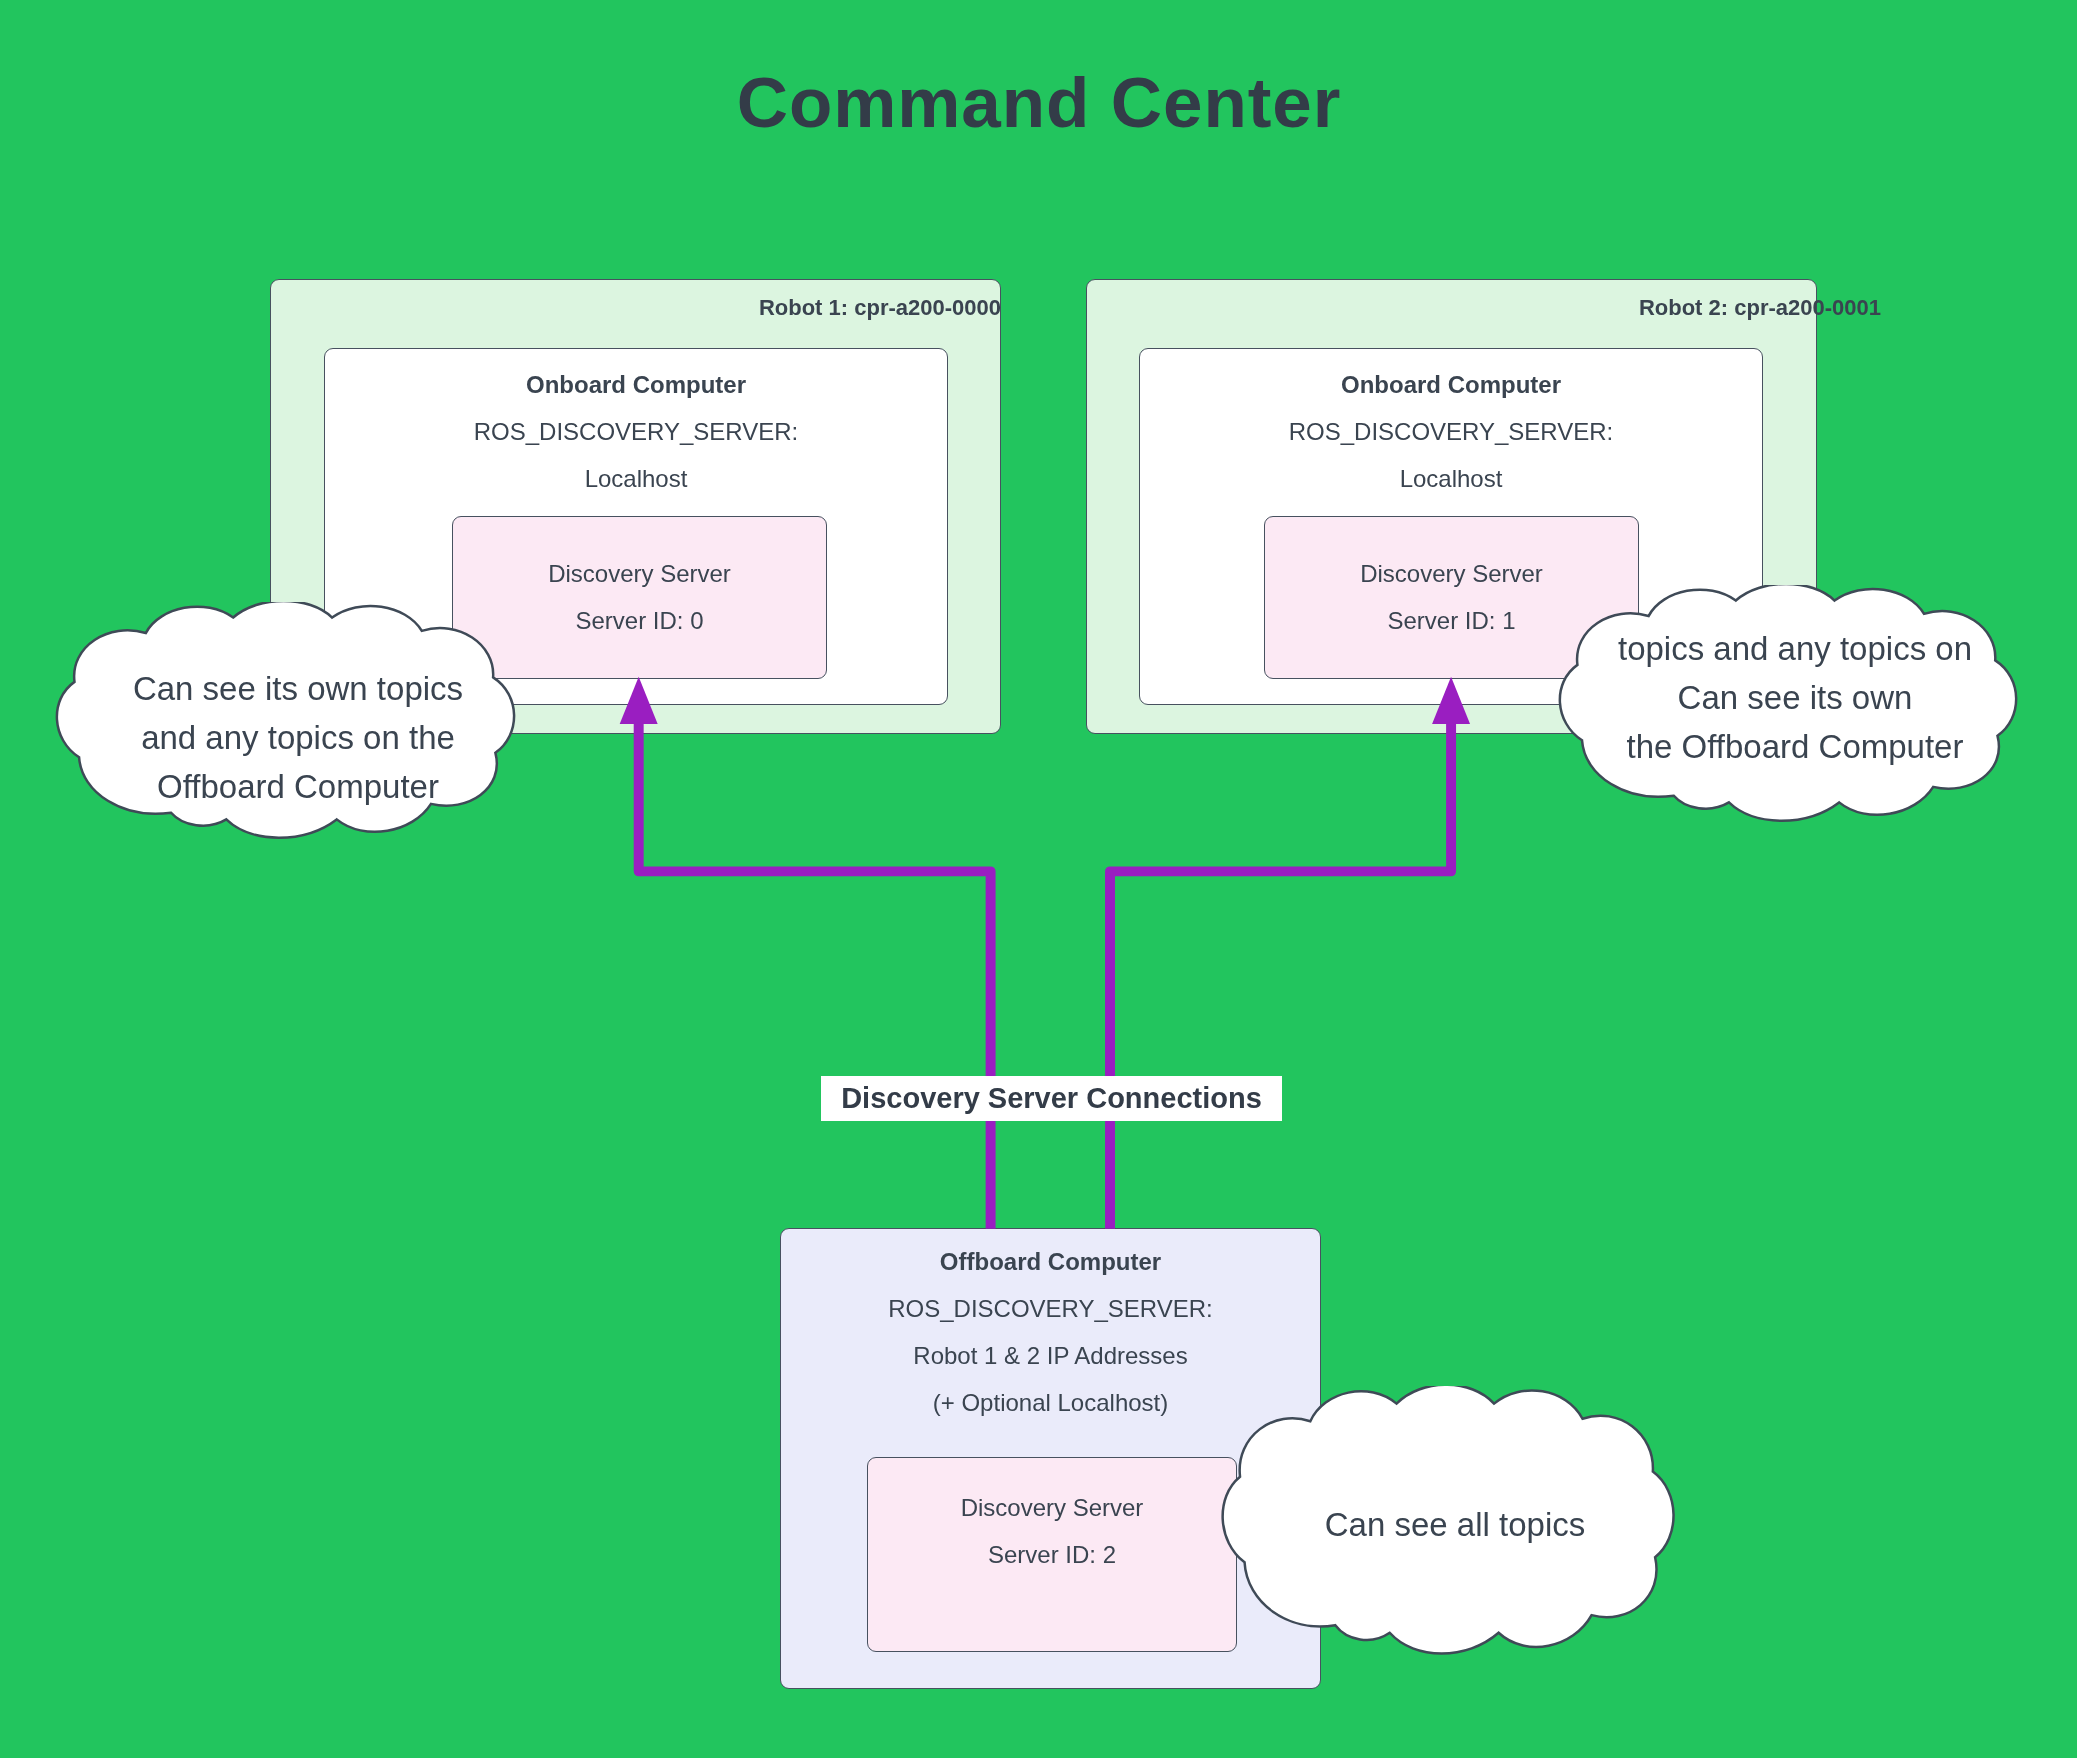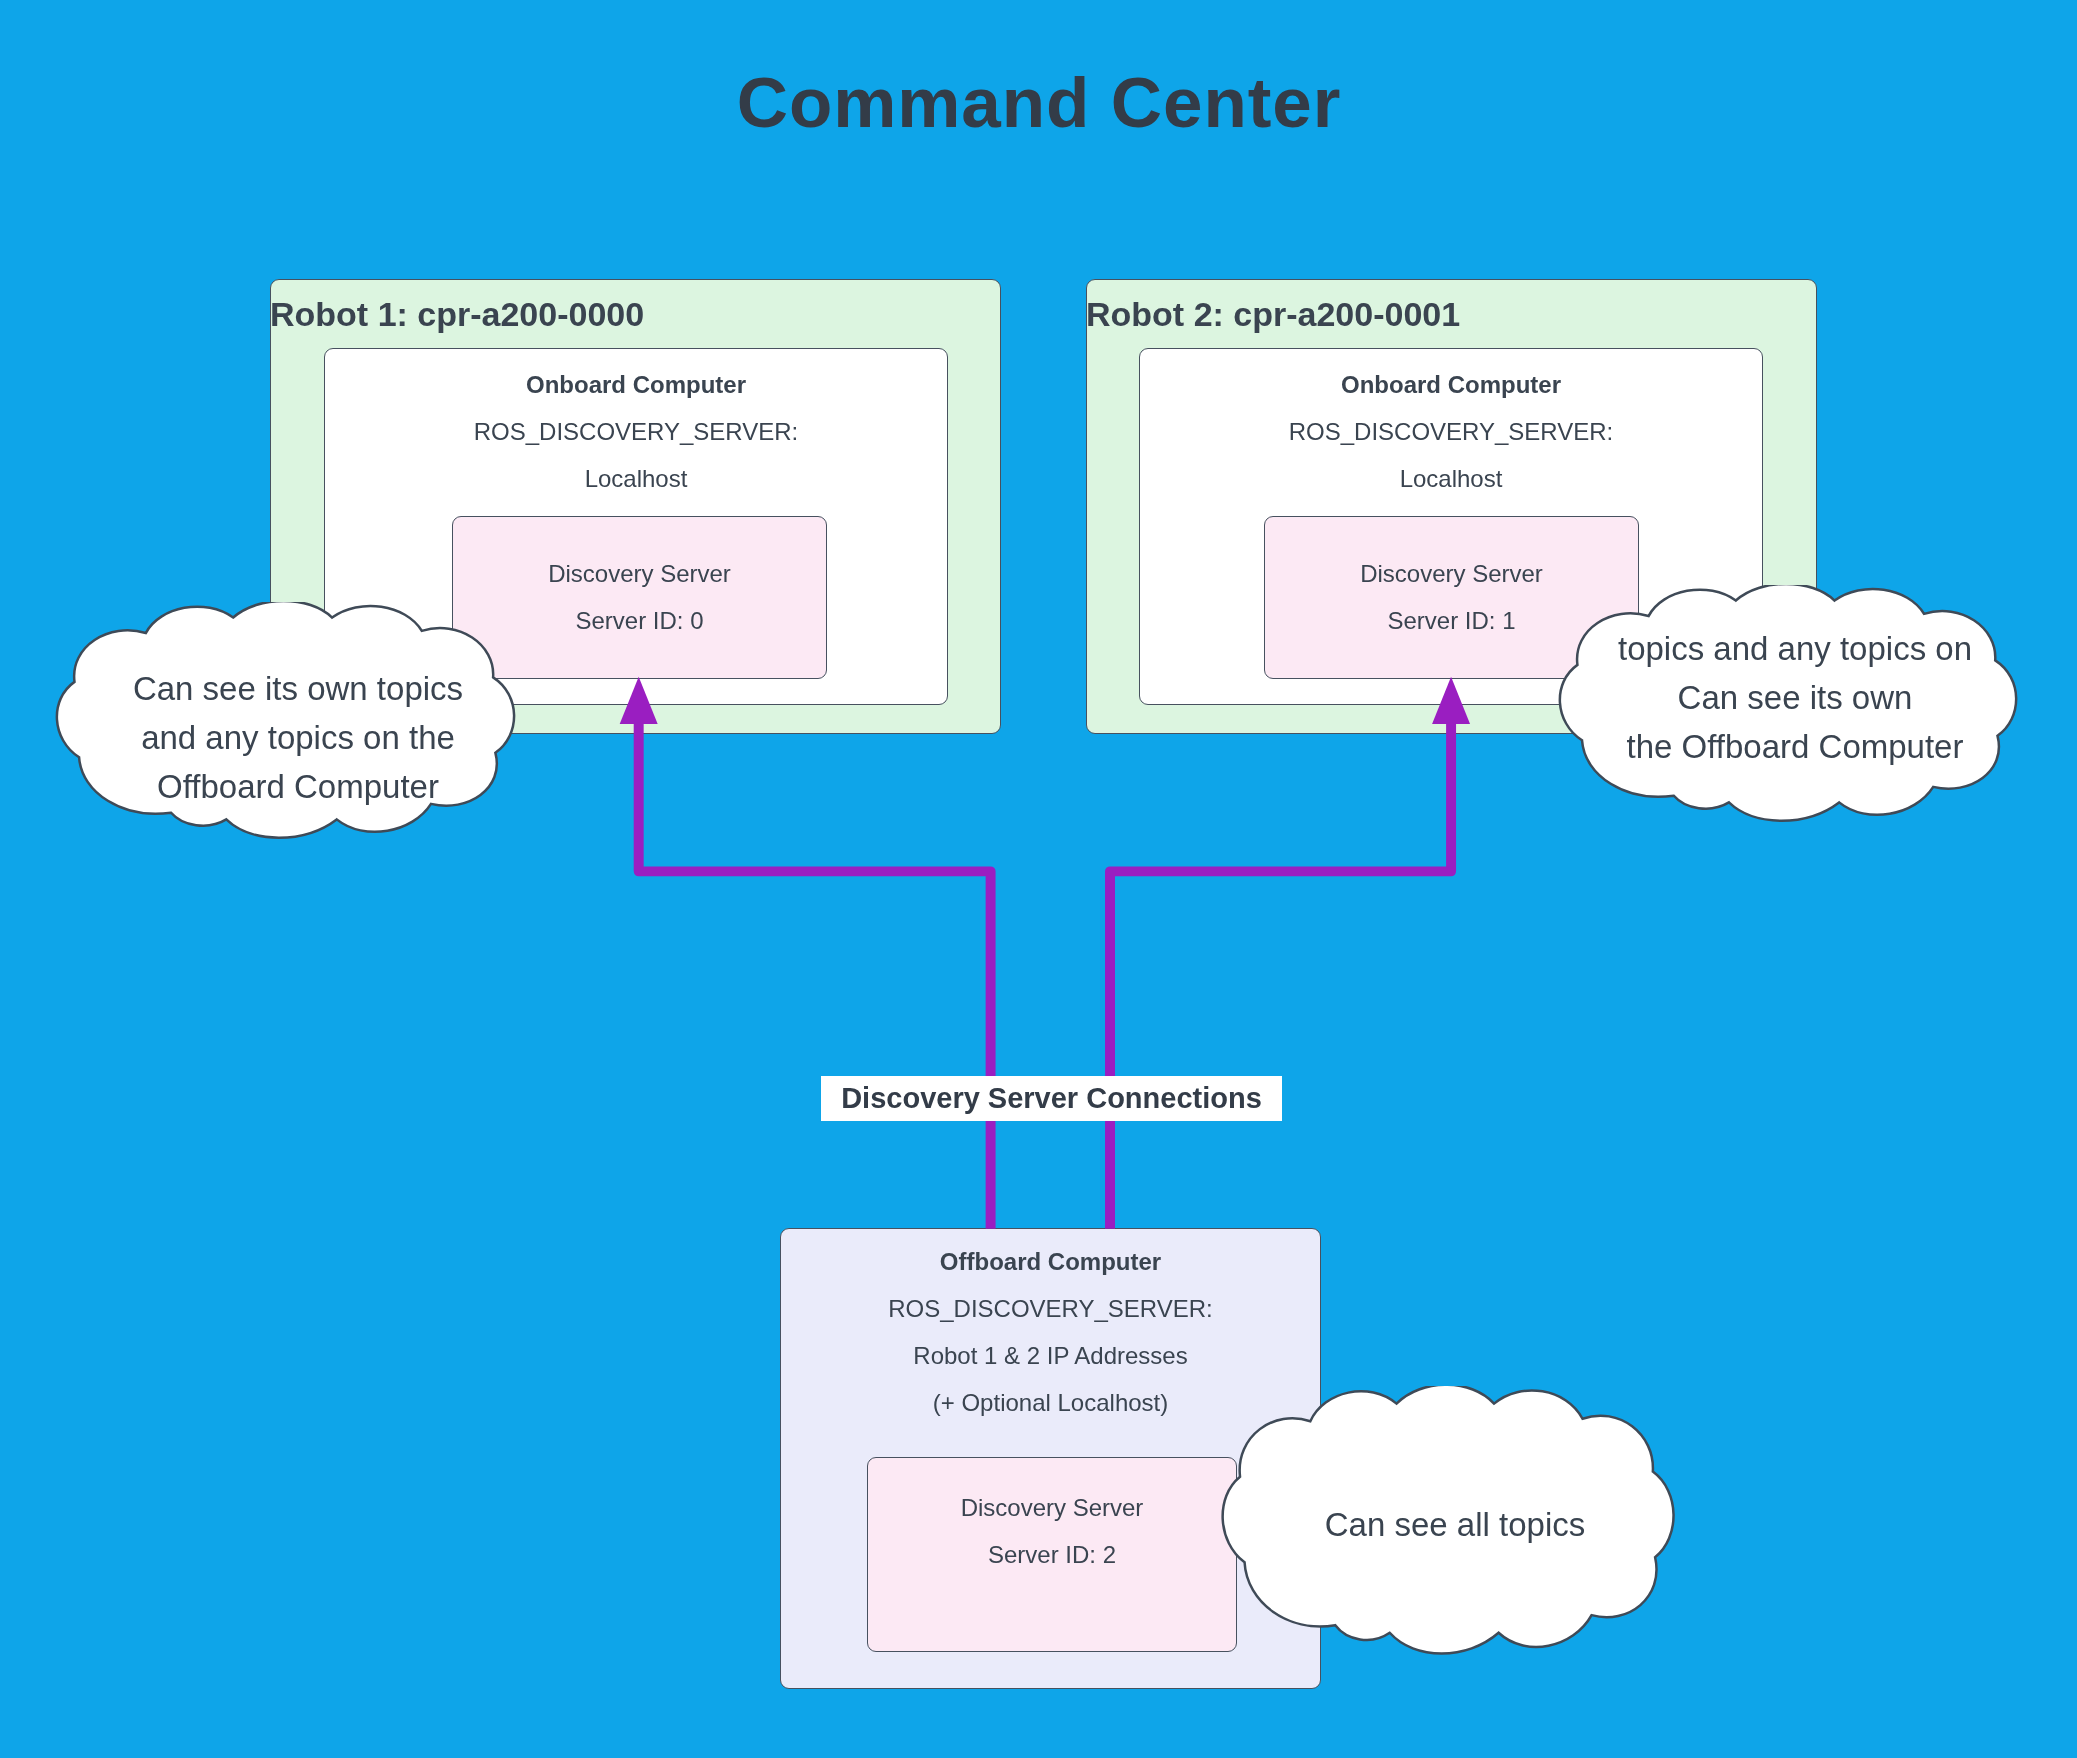--- a/index.html
+++ b/index.html
@@ -1,19 +1,19 @@
 <!DOCTYPE html>
 <html style="font-size:14.5px"><head>
 <meta charset="utf-8">
 <style>
   html,body{margin:0;padding:0;background:#ffffff;}
   .canvas{
     position:relative;
     width:2078px;height:1759px;
-    background:#0ea5e9;
+    background:#22c55e;
     font-family:"Liberation Sans", sans-serif;
     color:#3a4450;
     overflow:hidden;
   }
   .abs{position:absolute;}
   .title{
     left:0;right:0;top:62px;
     text-align:center;
     font-size:71px;font-weight:bold;color:#333c48;
     letter-spacing:0.9px;
@@ -23,22 +23,22 @@
     border:1.8px solid #47515f;
     border-radius:9px;
     box-sizing:border-box;
   }
   .green-box{background:#dcf5e0;}
   .white-box{background:#ffffff;}
   .pink-box{background:#fce9f4;}
   .lav-box{background:#eaebfa;}
   .box-label{
     position:absolute;left:0;right:0;
-    text-align:left;
-    font-size:34px;font-weight:bold;color:#3a4450;
+    text-align:right;
+    font-size:22px;font-weight:bold;color:#3a4450;
   }
   .text-block{
     position:absolute;
     text-align:center;
     font-size:24px;line-height:47px;color:#3a4450;
   }
   .text-block .b{font-weight:bold;}
   .cloud-text{
     position:absolute;text-align:center;
     font-size:33px;line-height:49px;color:#3a4450;

